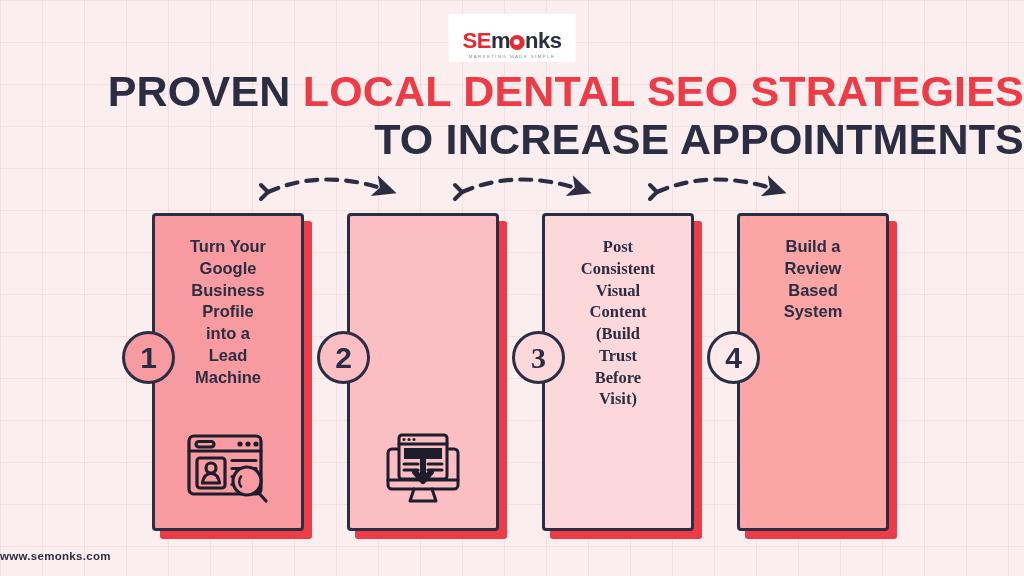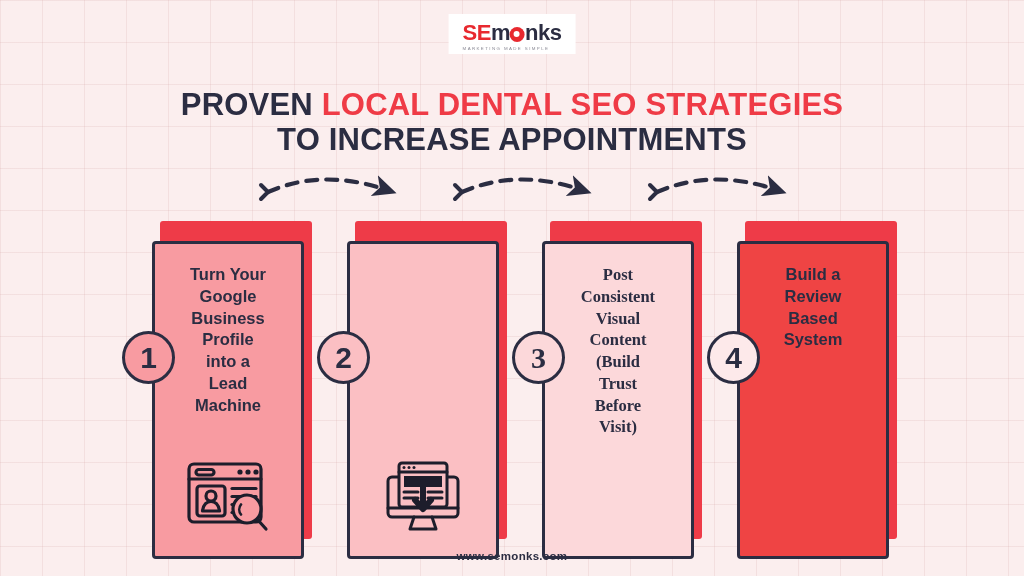--- a/index.html
+++ b/index.html
@@ -18,21 +18,22 @@
       linear-gradient(to bottom, rgba(214,170,170,0.22) 1px, transparent 1px);
     background-size:42px 42px;
     pointer-events:none;
   }
   #page { position:absolute; inset:0; }
 
   
   #logo {
     position:absolute; top:14px; left:50%; transform:translateX(-50%);
     background:#ffffff;
-    padding:8px 14px 3px 14px;
+    padding:16px 14px 3px 14px;
+    text-align:center;
     line-height:1;
   }
   #logo .wordmark {
     font-size:22px; font-weight:bold; letter-spacing:-0.5px;
     white-space:nowrap;
   }
   #logo .wm-se { color:#e8292f; }
   #logo .wm-m  { color:#2b2d42; }
   #logo .wm-o  {
     display:inline-block; width:15px; height:15px; border-radius:50%;
@@ -43,64 +44,63 @@
     background:#ffffff; left:4px; top:4px;
   }
   #logo .wm-nks { color:#2b2d42; }
   #logo .tagline {
     font-size:4.4px; letter-spacing:1.4px; color:#8a8a95;
     margin-top:3px; white-space:nowrap;
   }
 
   
   #headline {
-    position:absolute; top:88px; left:0; right:0;
-    text-align:center;
-    font-size:31px; font-weight:bold;
+    position:absolute; top:67px; left:0; right:0;
+    text-align:right;
+    font-size:43px; font-weight:bold;
     letter-spacing:0.2px; line-height:1.12;
     color:#2b2d42;
   }
   #headline .hl-red { color:#ef3b46; }
 
   
   #arrows { position:absolute; top:0; left:0; width:1024px; height:576px; pointer-events:none; }
 
   
   #cards { position:absolute; top:213px; left:0; width:1024px; height:325px; }
   .card-wrap { position:absolute; top:0; width:152px; height:322px; }
   .card-shadow {
     position:absolute; left:8px; top:8px; width:152px; height:318px;
     background:#ee3b48; border-radius:3px;
   }
   .card {
     position:absolute; left:0; top:0; width:152px; height:318px;
     border:3.5px solid #2b2d42;
     border-radius:4px;
     padding:20px 10px 8px 10px;
-    display:flex; flex-direction:column; align-items:center;margin-top:28px;
+    display:flex; flex-direction:column; align-items:center;
   }
   .card-text {
     font-size:16.5px; font-weight:bold; color:#2b2d42;
     text-align:center; line-height:1.32;
     white-space:pre-line;
   }
   .card-icon { margin-top:auto; margin-bottom:10px; }
   .num-circle {
     position:absolute; left:-30px; top:118px;
     width:53px; height:53px; border-radius:50%;
     border:3.5px solid #2b2d42;
     display:flex; align-items:center; justify-content:center;
     font-size:30px; font-weight:bold; color:#2b2d42;
     z-index:5;
   }
 
   
   #footer {
     position:absolute; bottom:14px; left:0; right:0;
-    text-align:center;
     font-size:11.5px; font-weight:bold; color:#2b2d42;
     letter-spacing:0.3px;
   }
 </style>
 </head>
 <body style="background: rgb(251, 238, 238);">
 
 <div id="grid-bg"></div>
 
 <div id="page">
@@ -212,21 +212,21 @@
 (Build
 Trust
 Before
 Visit)</div>
       </div>
       <div class="num-circle" id="circ-3" style="background: rgb(252, 216, 218);">3</div>
     </div>
 
     <div class="card-wrap" style="left:737px;">
       <div class="card-shadow"></div>
-      <div class="card" id="card-4" style="background: #ef4444;">
+      <div class="card" id="card-4" style="background: #fca5a5;">
         <div class="card-text">Build a
 Review
 Based
 System</div>
       </div>
       <div class="num-circle" id="circ-4" style="background: rgb(253, 233, 234);">4</div>
     </div>
 
   </div>
 

